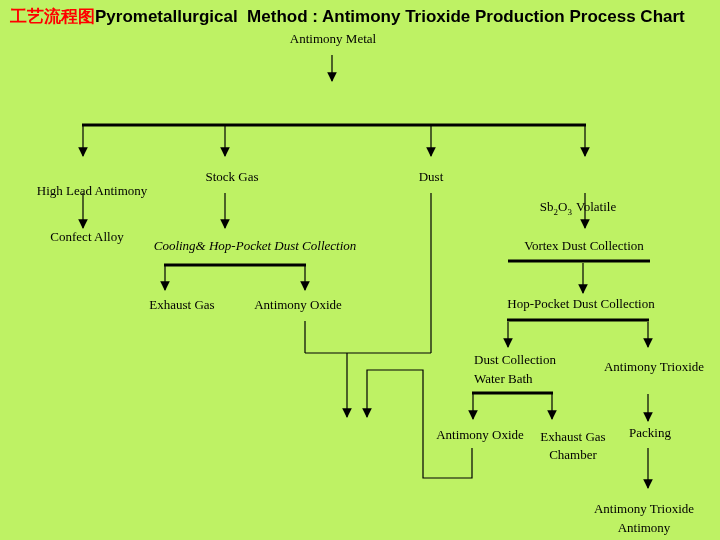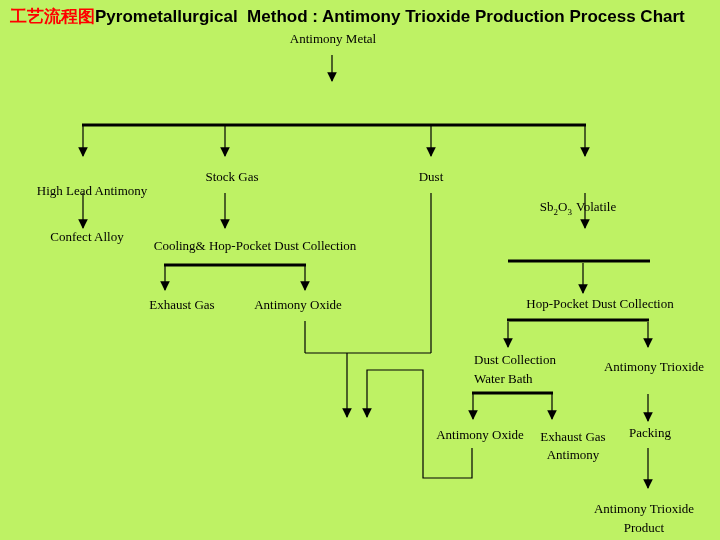--- a/index.html
+++ b/index.html
@@ -79,38 +79,39 @@
   <div class="title"><span class="cn">工艺流程图</span><span>Pyrometallurgical  Method : Antimony Trioxide Production Process Chart</span></div>
 
   <div class="lbl ctr" style="left:333px;top:32px;text-align:right;">Antimony Metal</div>
 
   <div class="lbl ctr" style="left:92px;top:184px;">High Lead Antimony</div>
   <div class="lbl ctr" style="left:232px;top:170px;">Stock Gas</div>
   <div class="lbl ctr" style="left:431px;top:170px;">Dust</div>
   <div class="lbl ctr" style="left:578px;top:170px;margin-top:30px;"><span>Sb</span><sub>2</sub><span>O</span><sub>3</sub><span style="margin-left:4px;">Volatile</span></div>
 
   <div class="lbl ctr" style="left:87px;top:230px;">Confect Alloy</div>
-  <div class="lbl ctr" style="left:255px;top:239px;">Cooling&amp; Hop-Pocket Dust Collection</div>
+  <div class="lbl ctr" style="left:255px;top:239px;font-style:italic;">Cooling&amp; Hop-Pocket Dust Collection</div>
+  <div class="lbl ctr" style="left:584px;top:239px;">Vortex Dust Collection</div>
 
   <div class="lbl ctr" style="left:182px;top:298px;">Exhaust Gas</div>
   <div class="lbl ctr" style="left:298px;top:298px;">Antimony Oxide</div>
-  <div class="lbl ctr" style="left:581px;top:297px;margin-left:19px;">Hop-Pocket Dust Collection</div>
+  <div class="lbl ctr" style="left:581px;top:297px;">Hop-Pocket Dust Collection</div>
 
   <div class="lbl two" style="left:474px;top:350px;">
     <div>Dust Collection</div>
     <div>Water Bath</div>
   </div>
   <div class="lbl ctr" style="left:654px;top:360px;">Antimony Trioxide</div>
 
 
   <div class="lbl ctr" style="left:480px;top:428px;">Antimony Oxide</div>
   <div class="lbl ctr two" style="left:573px;top:428px;line-height:18px;">
     <div>Exhaust Gas</div>
-    <div>Antimony</div>
+    <div>Chamber</div>
   </div>
   <div class="lbl ctr" style="left:650px;top:426px;">Packing</div>
 
   <div class="lbl ctr two" style="left:644px;top:499px;">
     <div>Antimony Trioxide</div>
-    <div>Product</div>
+    <div>Antimony</div>
   </div>
 
 </div>
 
 </body></html>

